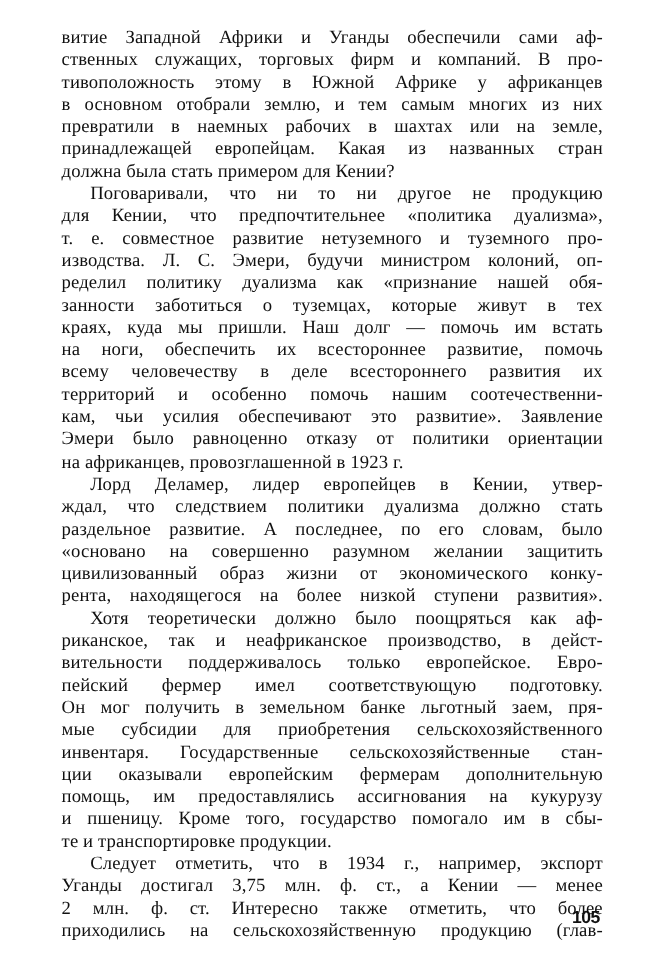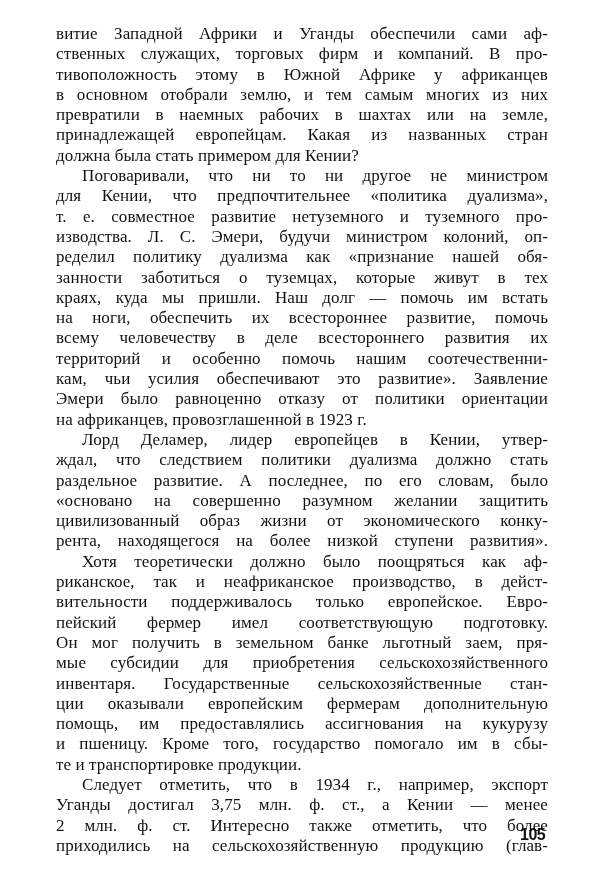--- a/index.html
+++ b/index.html
@@ -57,21 +57,21 @@
     <span class="line">витие Западной Африки и Уганды обеспечили сами аф-</span>
     <span class="line">ственных служащих, торговых фирм и компаний. В про-</span>
     <span class="line">тивоположность этому в Южной Африке у африканцев</span>
     <span class="line">в основном отобрали землю, и тем самым многих из них</span>
     <span class="line">превратили в наемных рабочих  в шахтах или на земле,</span>
     <span class="line">принадлежащей европейцам. Какая из названных стран</span>
     <span class="line last">должна была стать примером для Кении?</span>
   </div>
 
   <div>
-    <span class="line indent">Поговаривали, что ни то ни другое не министром</span>
+    <span class="line indent">Поговаривали, что ни то ни другое не продукцию</span>
     <span class="line">для Кении, что предпочтительнее «политика дуализма»,</span>
     <span class="line">т. е. совместное развитие нетуземного и туземного про-</span>
     <span class="line">изводства. Л. С. Эмери, будучи министром колоний, оп-</span>
     <span class="line">ределил политику дуализма как «признание нашей обя-</span>
     <span class="line">занности заботиться о туземцах, которые живут в тех</span>
     <span class="line">краях, куда мы пришли. Наш долг — помочь им встать</span>
     <span class="line">на ноги, обеспечить их всестороннее развитие, помочь</span>
     <span class="line">всему человечеству в деле всестороннего развития их</span>
     <span class="line">территорий и особенно помочь нашим  соотечественни-</span>
     <span class="line">кам, чьи усилия обеспечивают это развитие». Заявление</span>

